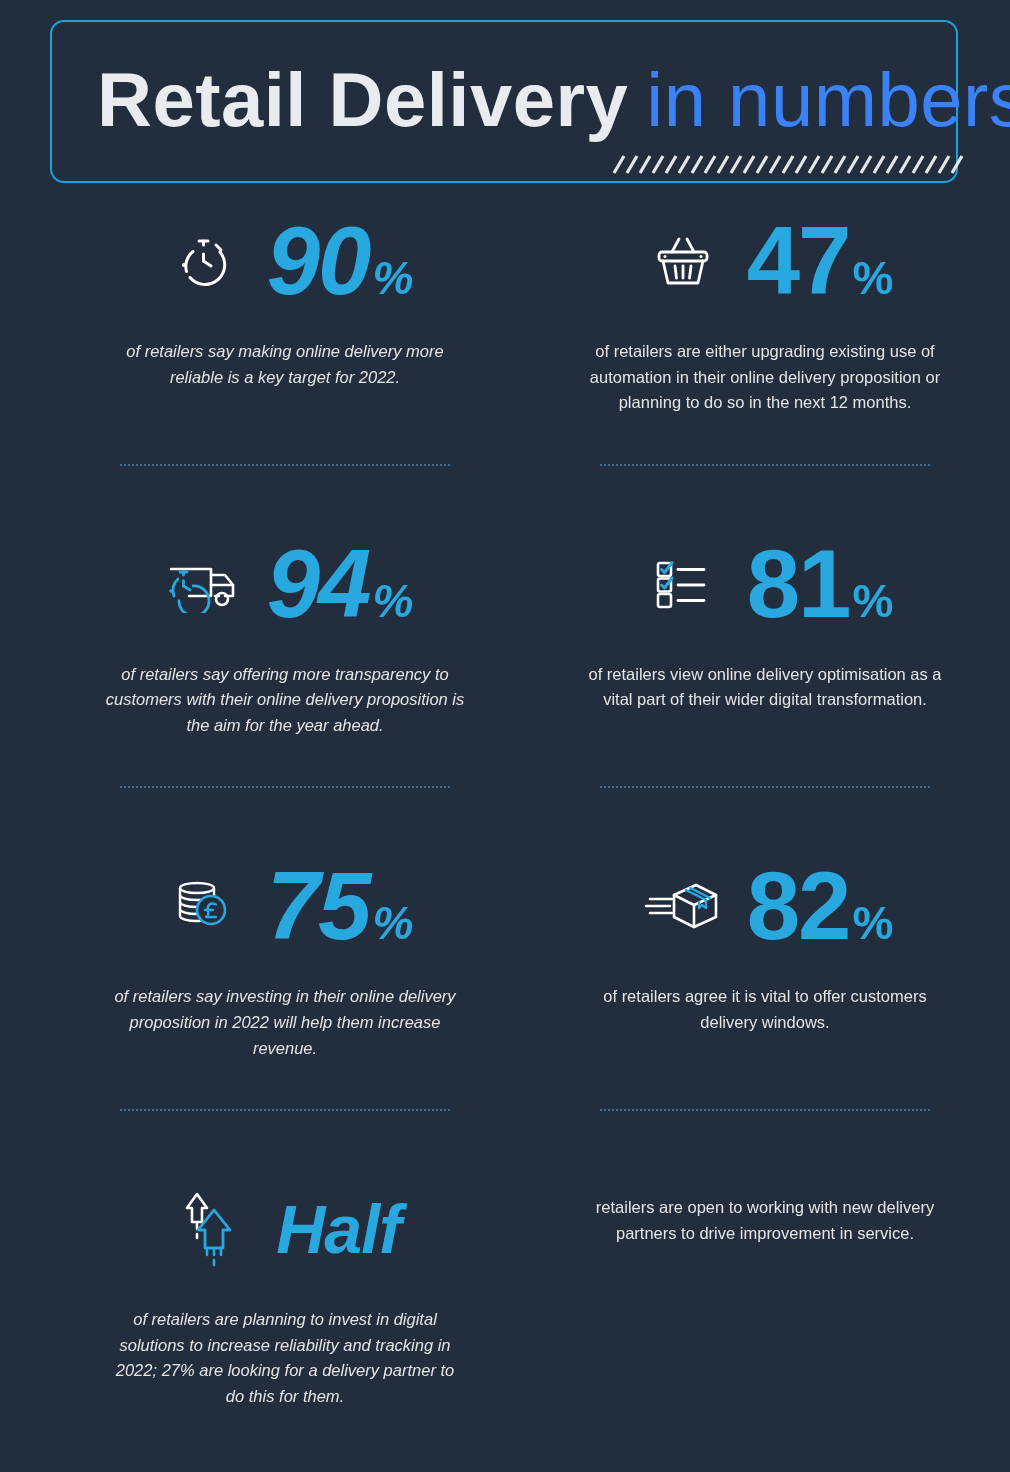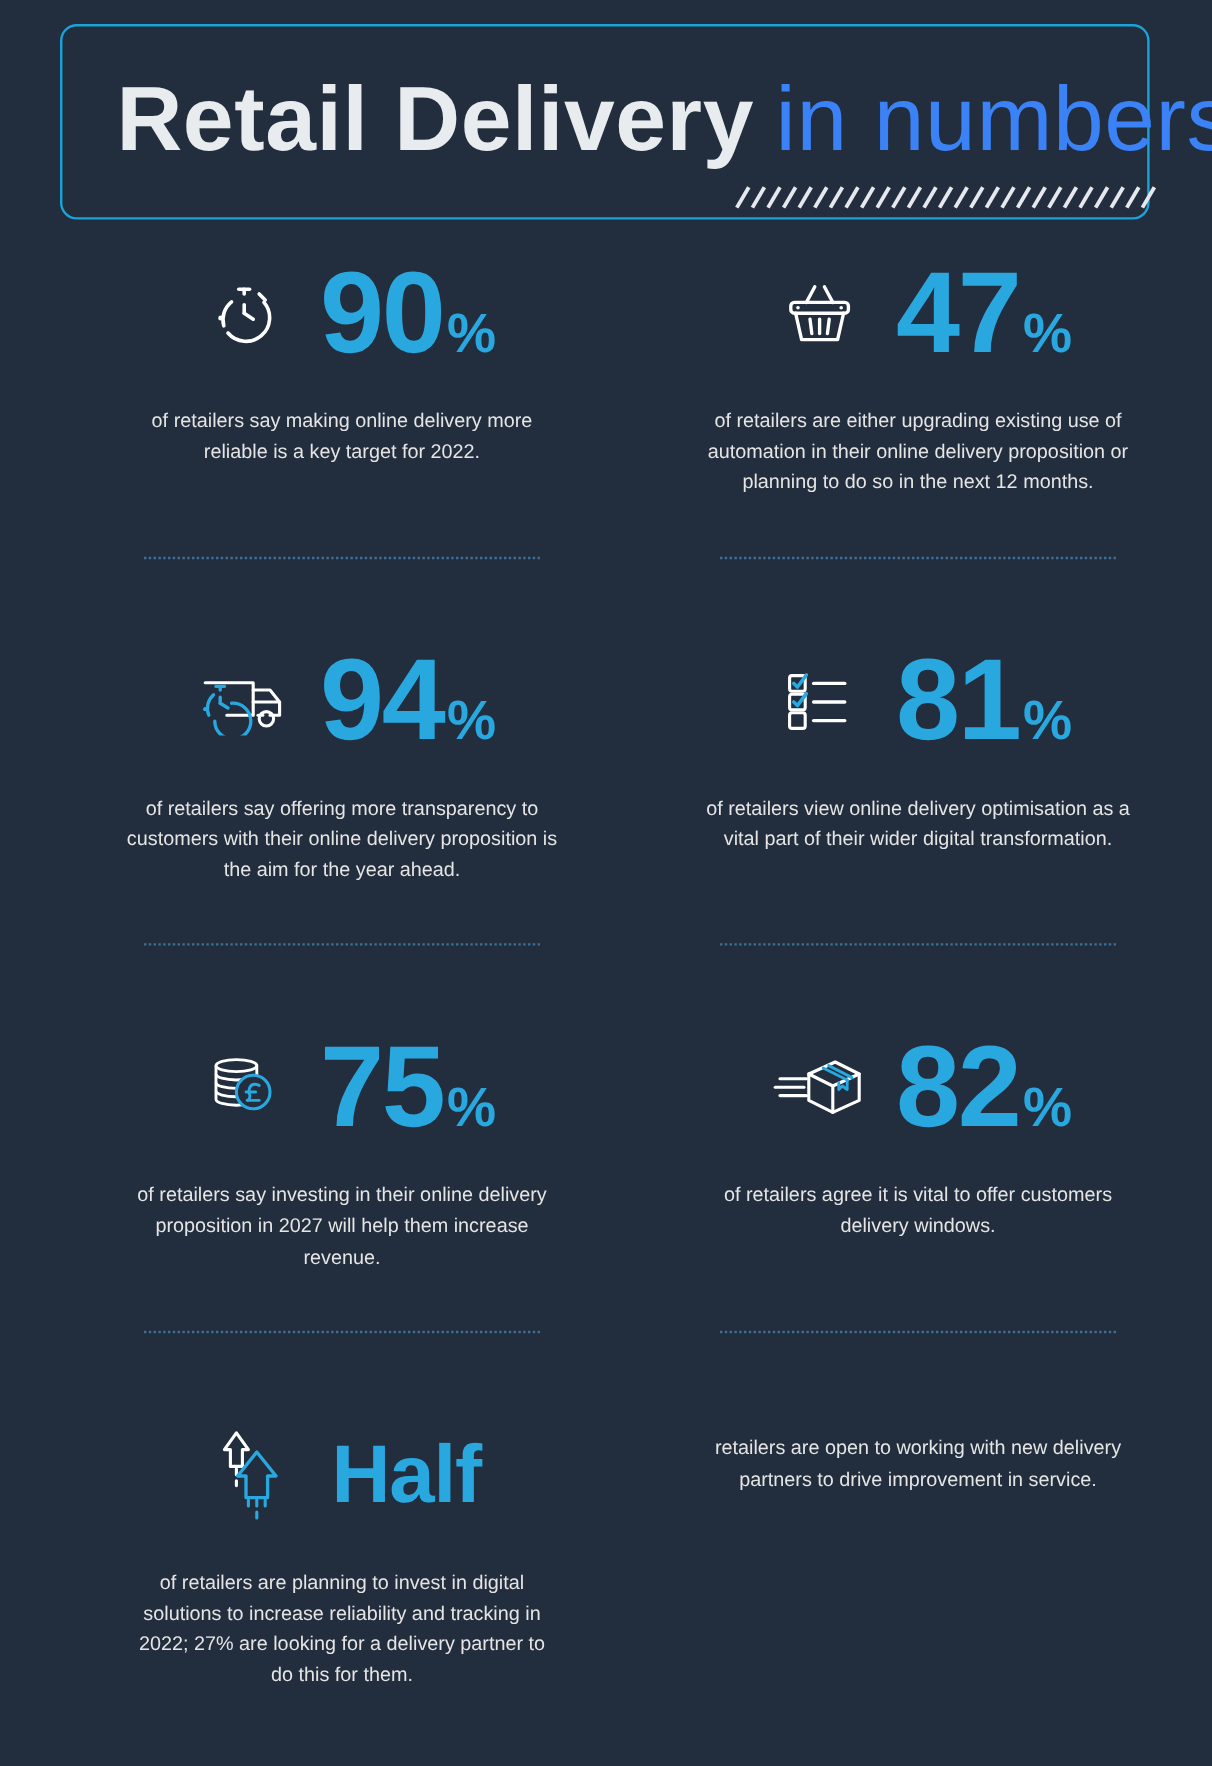--- a/index.html
+++ b/index.html
@@ -70,21 +70,21 @@
   .row {
     display: flex;
     width: 1010px;
   }
 
   .cell {
     width: 440px;
     position: relative;
     padding-bottom: 8px;
   }
-  .cell.left  { margin-left: 65px; }
+  .cell.left  { margin-left: 65px; font-style: italic; }
   .cell.right { margin-left: 40px; }
 
   .stat-head {
     display: flex;
     align-items: center;
     justify-content: center;
     height: 112px;
     gap: 18px;
   }
 
@@ -340,21 +340,21 @@
               <line x1="32" y1="32" x2="40" y2="32"></line>
               <line x1="33" y1="39" x2="43" y2="39"></line>
             </g>
           </svg>
         </div>
         <div class="bignum">
           <span class="val">75</span>
           <span class="pct">%</span>
         </div>
       </div>
-      <div class="caption">of retailers say investing in their online delivery proposition in 2027 will help them increase revenue.</div>
+      <div class="caption">of retailers say investing in their online delivery proposition in 2022 will help them increase revenue.</div>
     </div>
 
     <div class="cell right">
       <div class="stat-head">
         <div class="icon-slot">
           <svg width="78" height="58" viewBox="0 0 78 58">
             <g fill="none" stroke="#ffffff" stroke-width="2.6" stroke-linecap="round" stroke-linejoin="round">
               <path d="M30 18 L52 8 L72 18 L72 40 L50 50 L30 40 Z"></path>
               <path d="M30 18 L50 28 L50 50"></path>
               <path d="M50 28 L72 18"></path>

